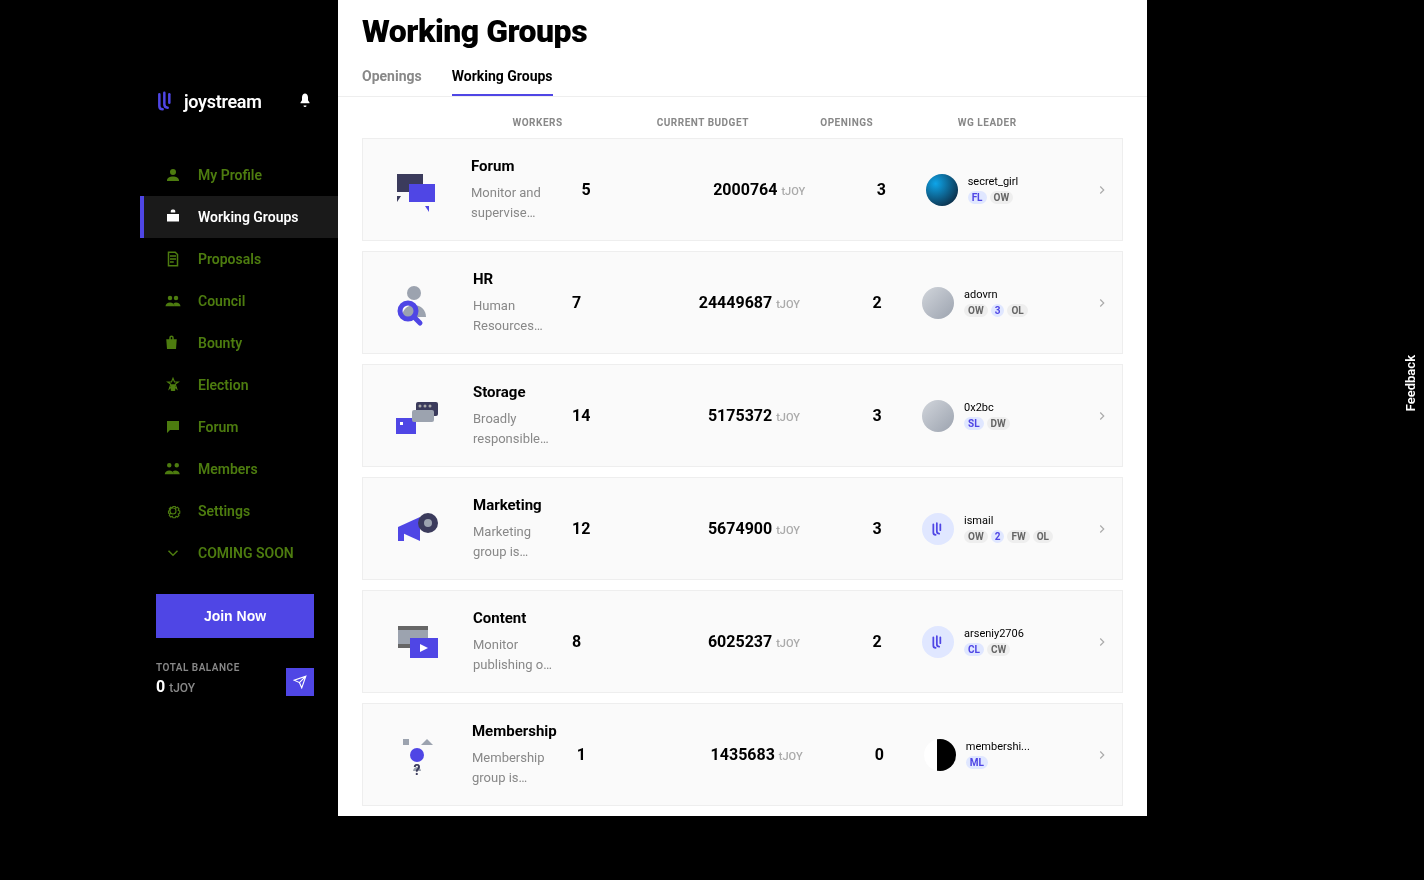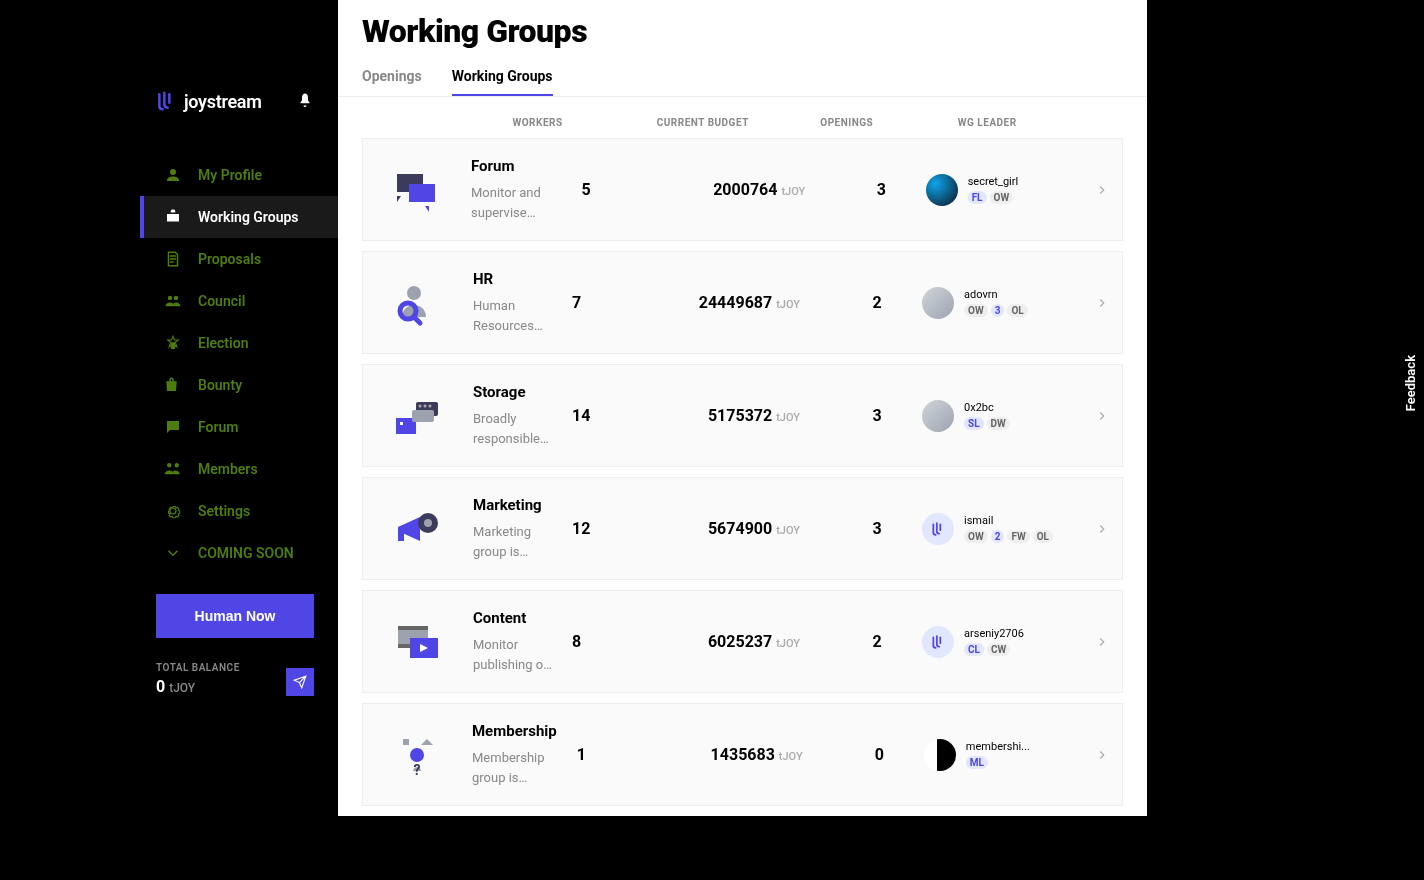--- a/index.html
+++ b/index.html
@@ -102,33 +102,33 @@
           <span>Proposals</span>
         </div>
         <div class="nav-item">
           <svg class="nav-icon" viewBox="0 0 24 24" fill="currentColor">
             <path d="M8 11a3 3 0 100-6 3 3 0 000 6zm8 0a3 3 0 100-6 3 3 0 000 6zM2 19c0-3 3-5 6-5s6 2 6 5H2zm12 0c0-1.5-.5-2.8-1.3-3.8 1-.8 2.2-1.2 3.3-1.2 3 0 6 2 6 5h-8z"></path>
           </svg>
           <span>Council</span>
         </div>
         <div class="nav-item">
           <svg class="nav-icon" viewBox="0 0 24 24" fill="currentColor">
+            <path d="M7 7V5a3 3 0 016 0v2h4l-1 13H4L3 7h4zm2 0h2V5a1 1 0 00-2 0v2z"></path>
+          </svg>
+          <span>Bounty</span>
+        </div>
+        <div class="nav-item">
+          <svg class="nav-icon" viewBox="0 0 24 24" fill="currentColor">
             <path d="M12 3l2 5h5l-4 3 2 6-5-4-5 4 2-6-4-3h5l2-5z" fill="none" stroke="currentColor" stroke-width="1.5"></path>
             <rect x="9" y="11" width="6" height="9" rx="1"></rect>
           </svg>
           <span>Election</span>
         </div>
         <div class="nav-item">
           <svg class="nav-icon" viewBox="0 0 24 24" fill="currentColor">
-            <path d="M7 7V5a3 3 0 016 0v2h4l-1 13H4L3 7h4zm2 0h2V5a1 1 0 00-2 0v2z"></path>
-          </svg>
-          <span>Bounty</span>
-        </div>
-        <div class="nav-item">
-          <svg class="nav-icon" viewBox="0 0 24 24" fill="currentColor">
             <path d="M4 4h16v12H8l-4 4V4z"></path>
           </svg>
           <span>Forum</span>
         </div>
         <div class="nav-item">
           <svg class="nav-icon" viewBox="0 0 24 24" fill="currentColor">
             <path d="M7 10a3 3 0 100-6 3 3 0 000 6zm10 0a3 3 0 100-6 3 3 0 000 6zM1 19c0-3 3-5 6-5s6 2 6 5H1zm12 0c0-1.5-.5-2.8-1.3-3.8 1-.8 2.2-1.2 3.3-1.2 3 0 6 2 6 5h-8z"></path>
           </svg>
           <span>Members</span>
         </div>
@@ -139,21 +139,21 @@
           <span>Settings</span>
         </div>
         <div class="nav-item">
           <svg class="nav-icon" viewBox="0 0 24 24" fill="currentColor">
             <path d="M6 9l6 6 6-6" fill="none" stroke="currentColor" stroke-width="2"></path>
           </svg>
           <span>COMING SOON</span>
         </div>
       </nav>
     <div class="sidebar-footer">
-      <button class="join-btn">Human Now</button>
+      <button class="join-btn">Join Now</button>
       <div class="balance-section">
         <div>
           <div class="balance-label">TOTAL BALANCE</div>
           <div class="balance-value">
             <span>0</span>
             <span class="unit">tJOY</span>
           </div>
         </div>
         <div class="send-btn">
           <svg width="14" height="14" viewBox="0 0 24 24" fill="none" stroke="#fff" stroke-width="2">

